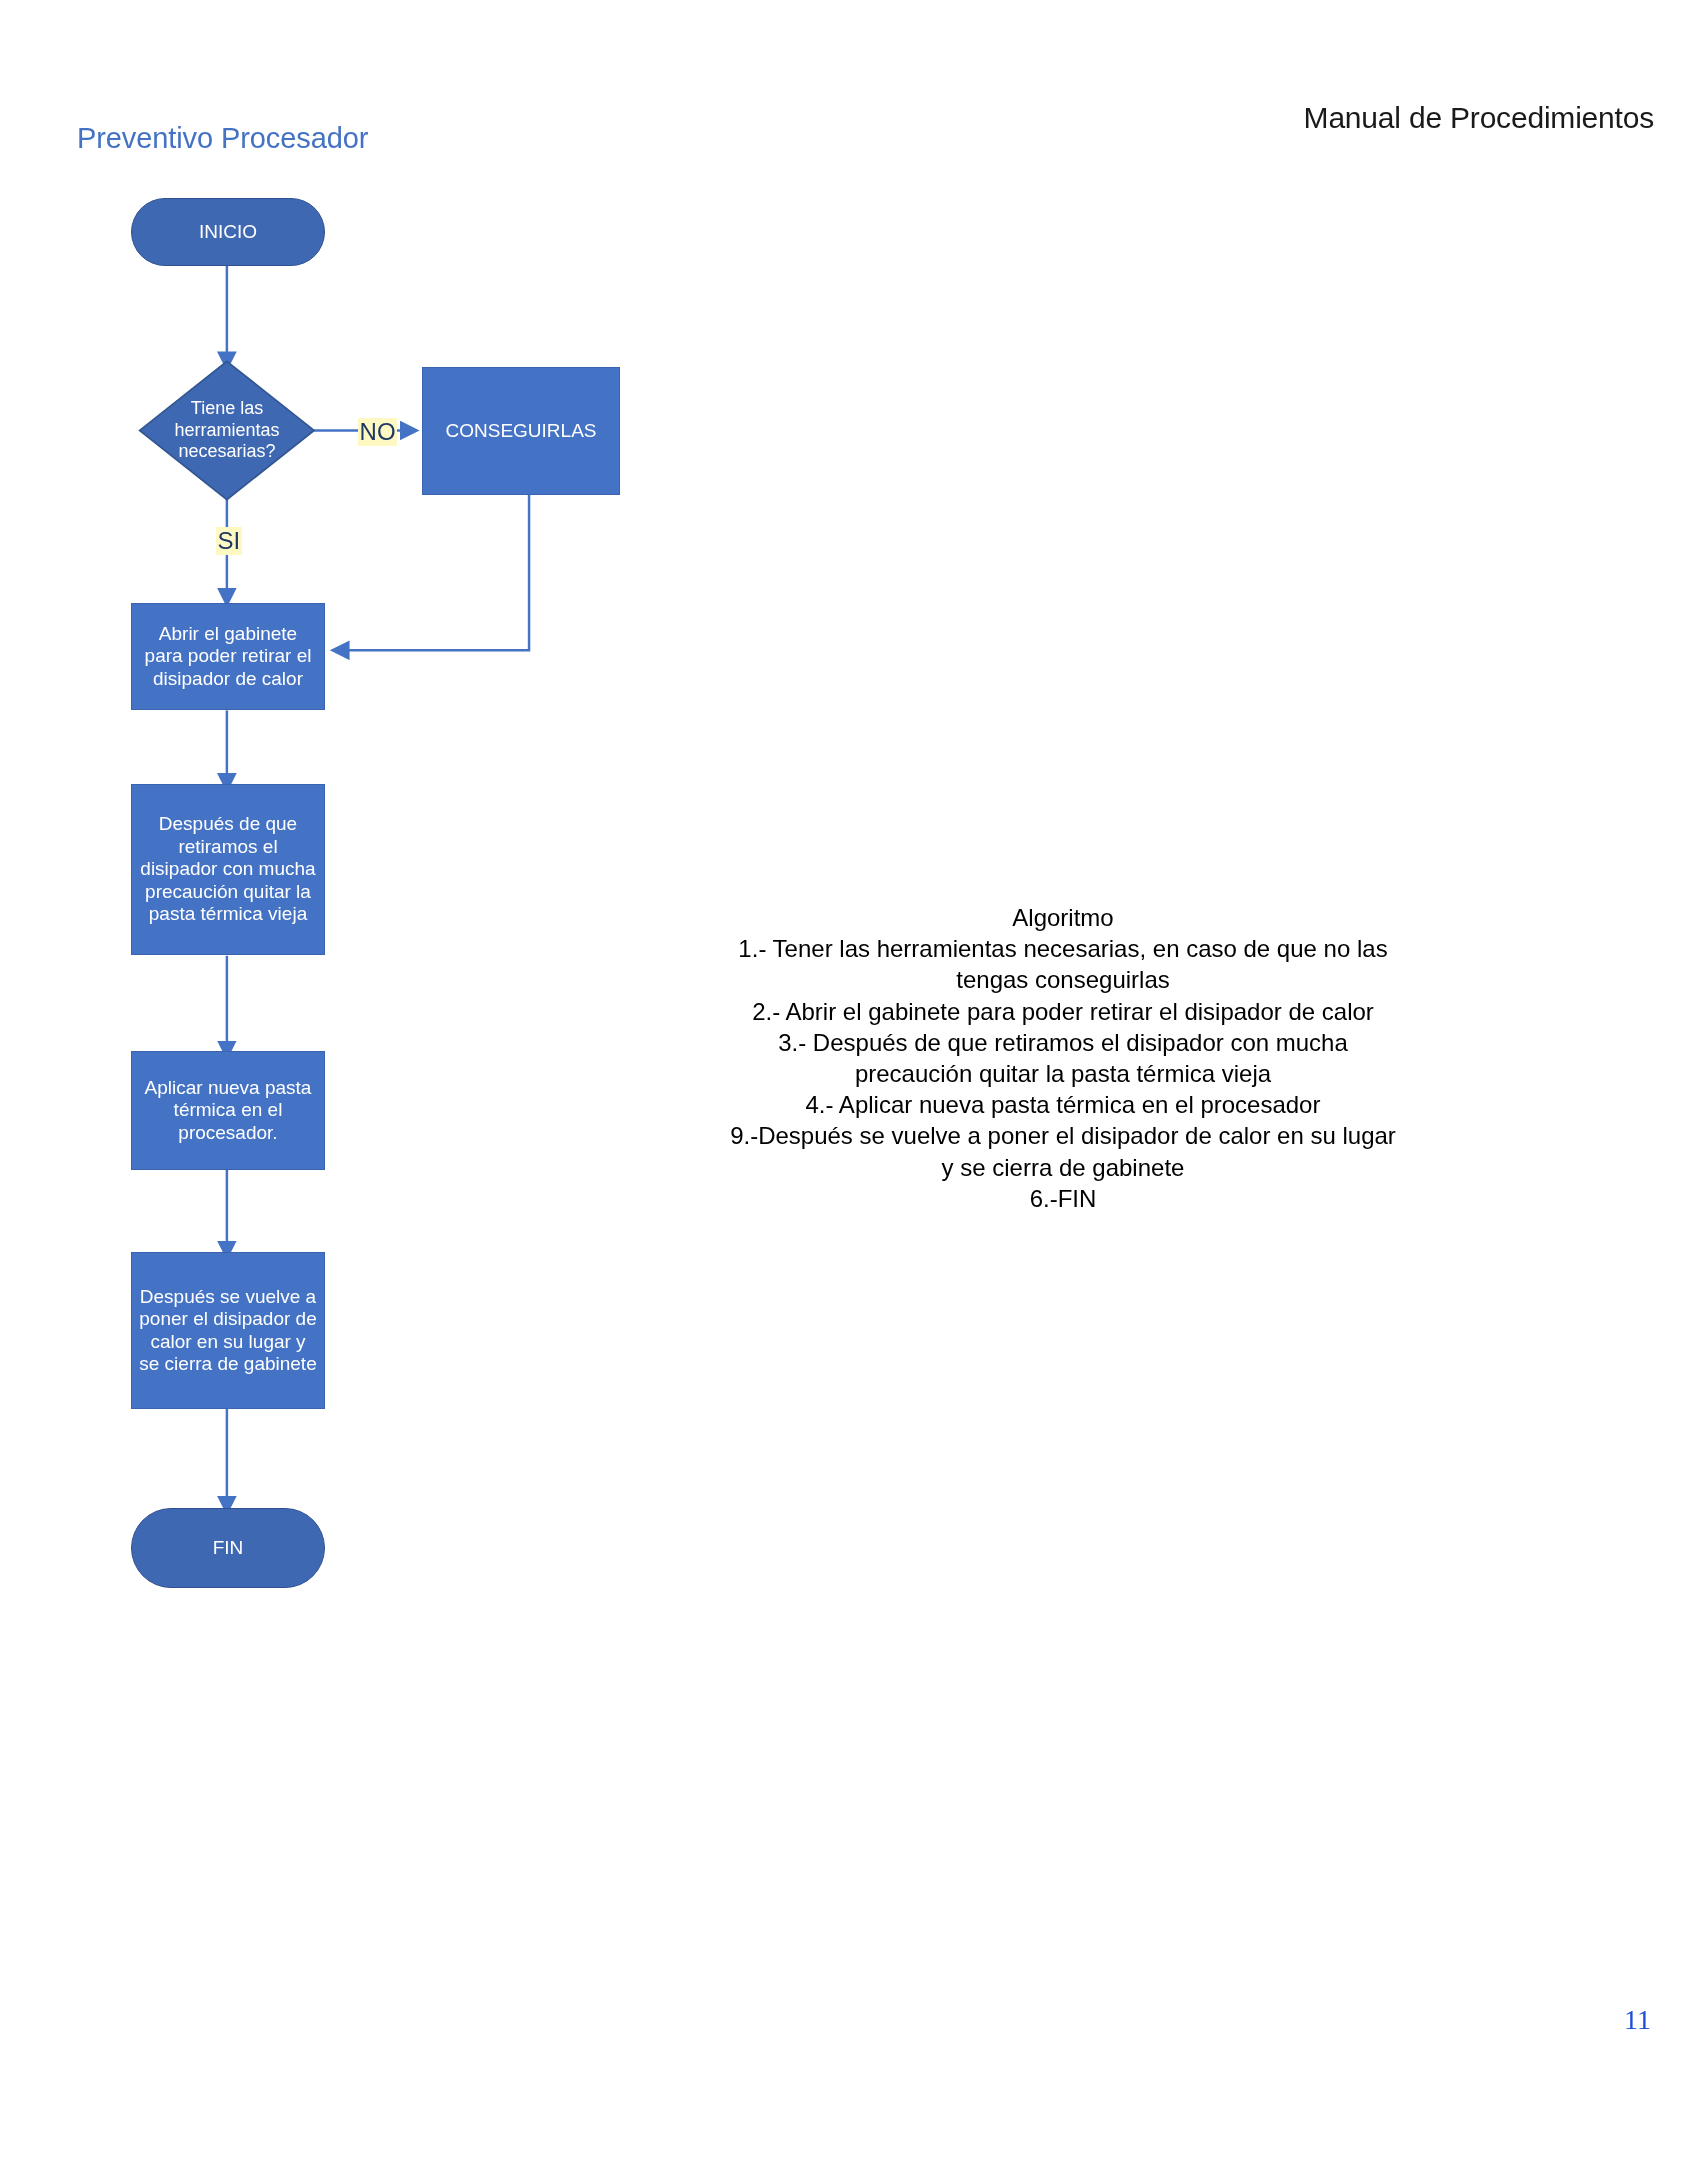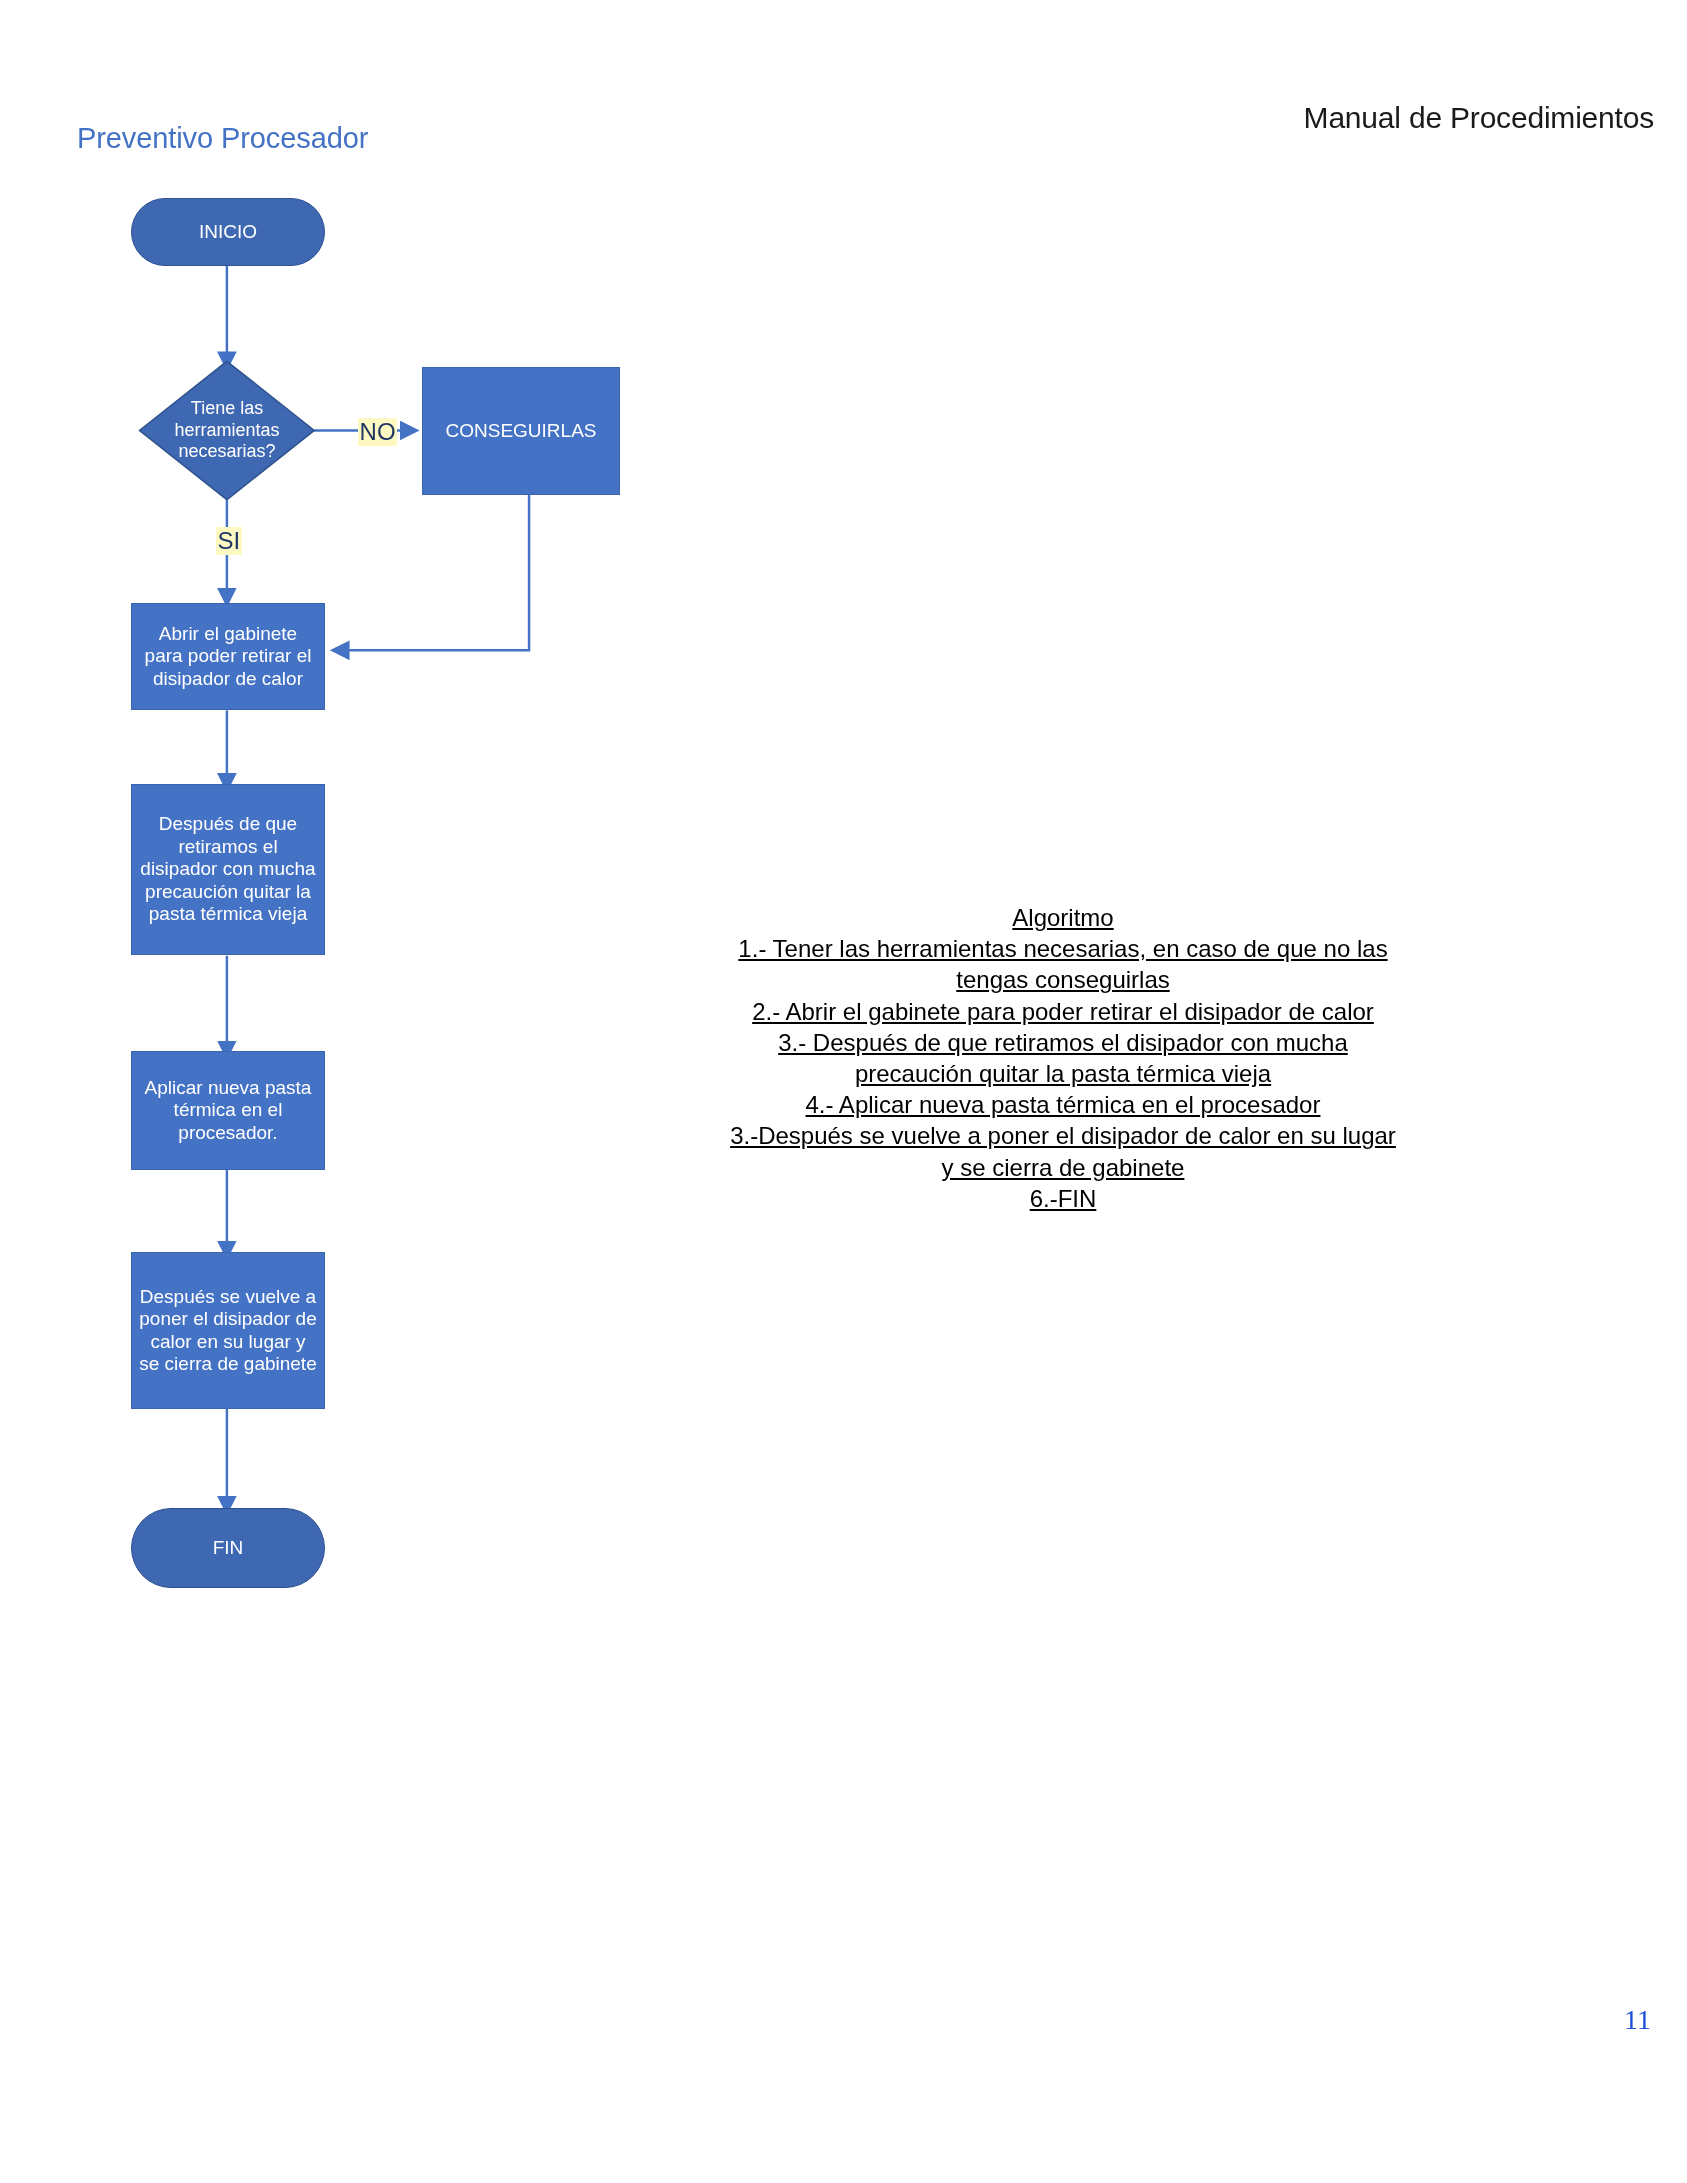--- a/index.html
+++ b/index.html
@@ -110,21 +110,21 @@
     position: absolute;
     left: 725px;
     top: 902px;
     width: 676px;
     text-align: center;
     font-family: "Liberation Sans", sans-serif;
     font-size: 24px;
     line-height: 1.30;
     color: #000000;
   }
-  .algorithm div { white-space: normal; text-decoration: underline; }
+  .algorithm div { white-space: normal; }
 
   
   .page-number {
     position: absolute;
     right: 36px;
     top: 2004px;
     font-family: "Liberation Serif", serif;
     font-size: 28px;
     color: #1d4ed8;
   }
@@ -203,20 +203,20 @@
     </div>
 
   </div>
 
   <div class="algorithm">
     <div>Algoritmo</div>
     <div>1.- Tener las herramientas necesarias, en caso de que no las tengas conseguirlas</div>
     <div>2.- Abrir el gabinete para poder retirar el disipador de calor</div>
     <div>3.- Después de que retiramos el disipador con mucha precaución quitar la pasta térmica vieja</div>
     <div>4.- Aplicar nueva pasta térmica en el procesador</div>
-    <div>3.-Después se vuelve a poner el disipador de calor en su lugar y se cierra de gabinete</div>
+    <div>9.-Después se vuelve a poner el disipador de calor en su lugar y se cierra de gabinete</div>
     <div>6.-FIN</div>
   </div>
 
   <div class="page-number">11</div>
 
 </div>
 
 
 </body></html>

